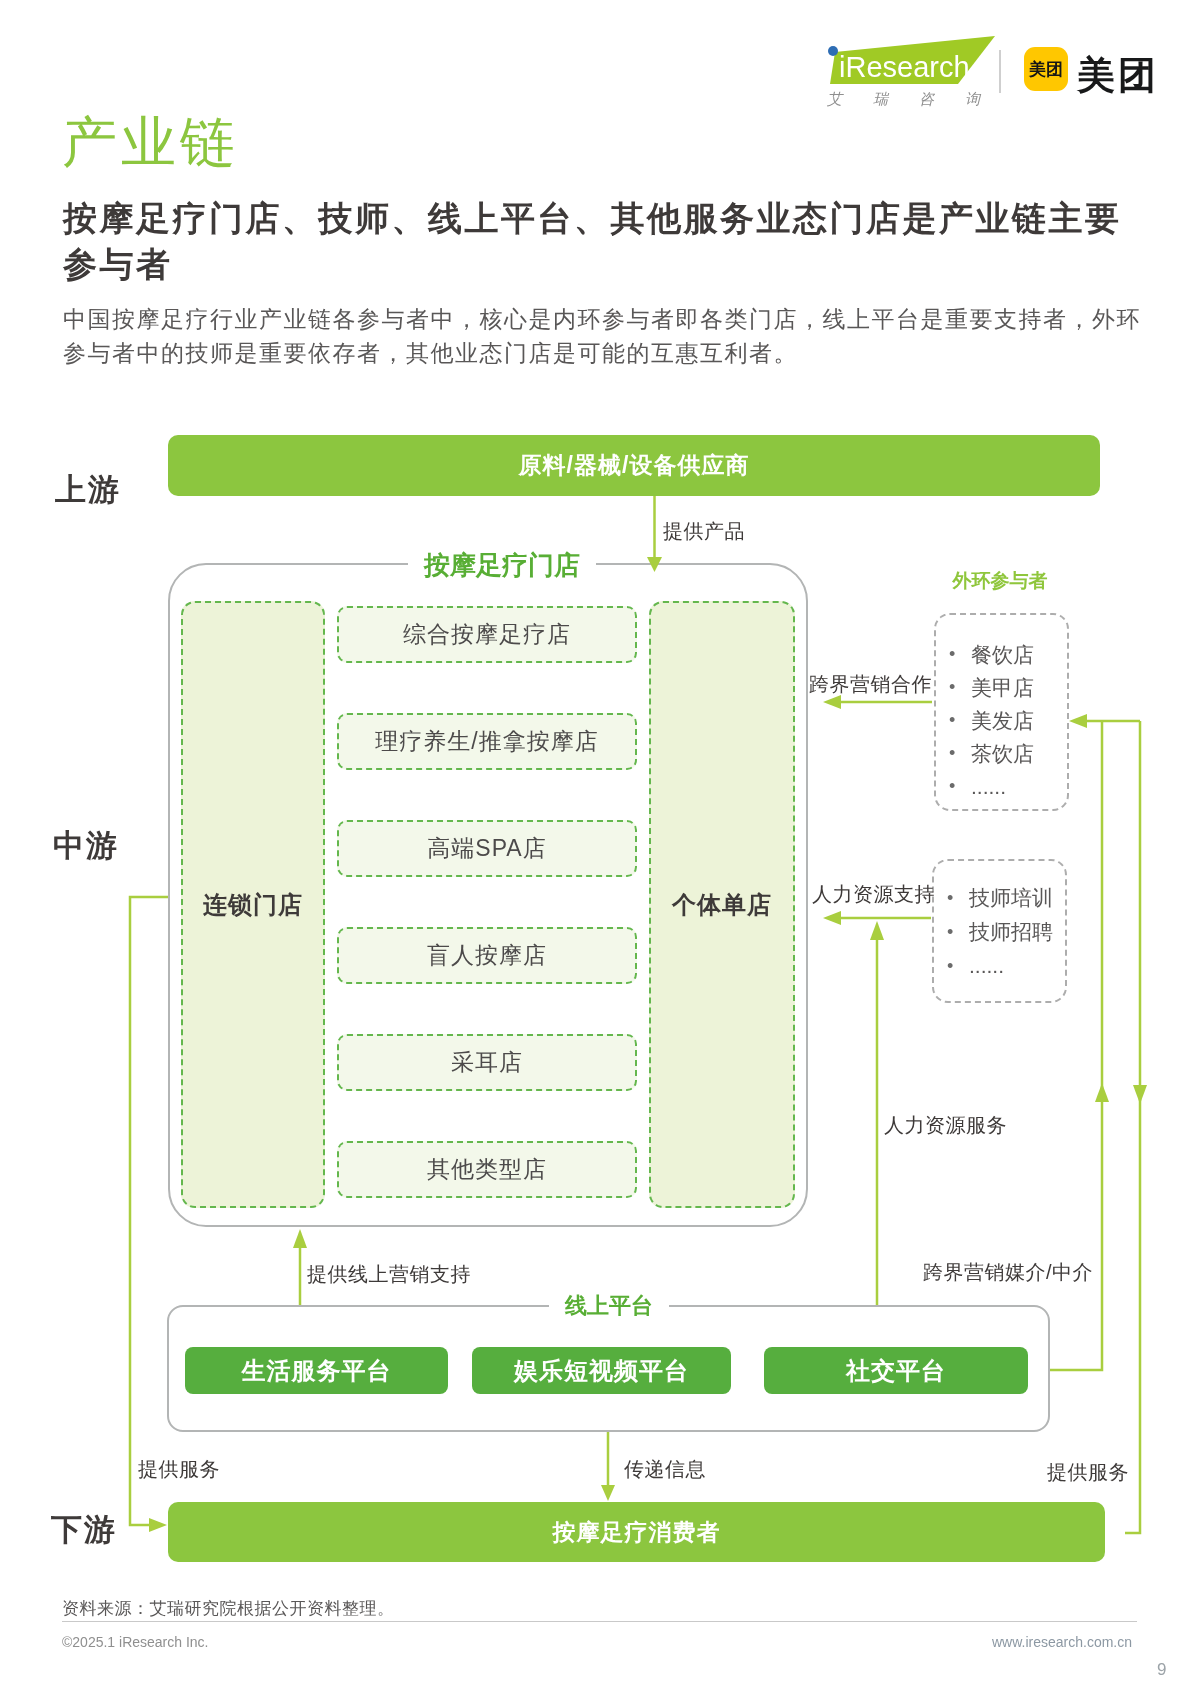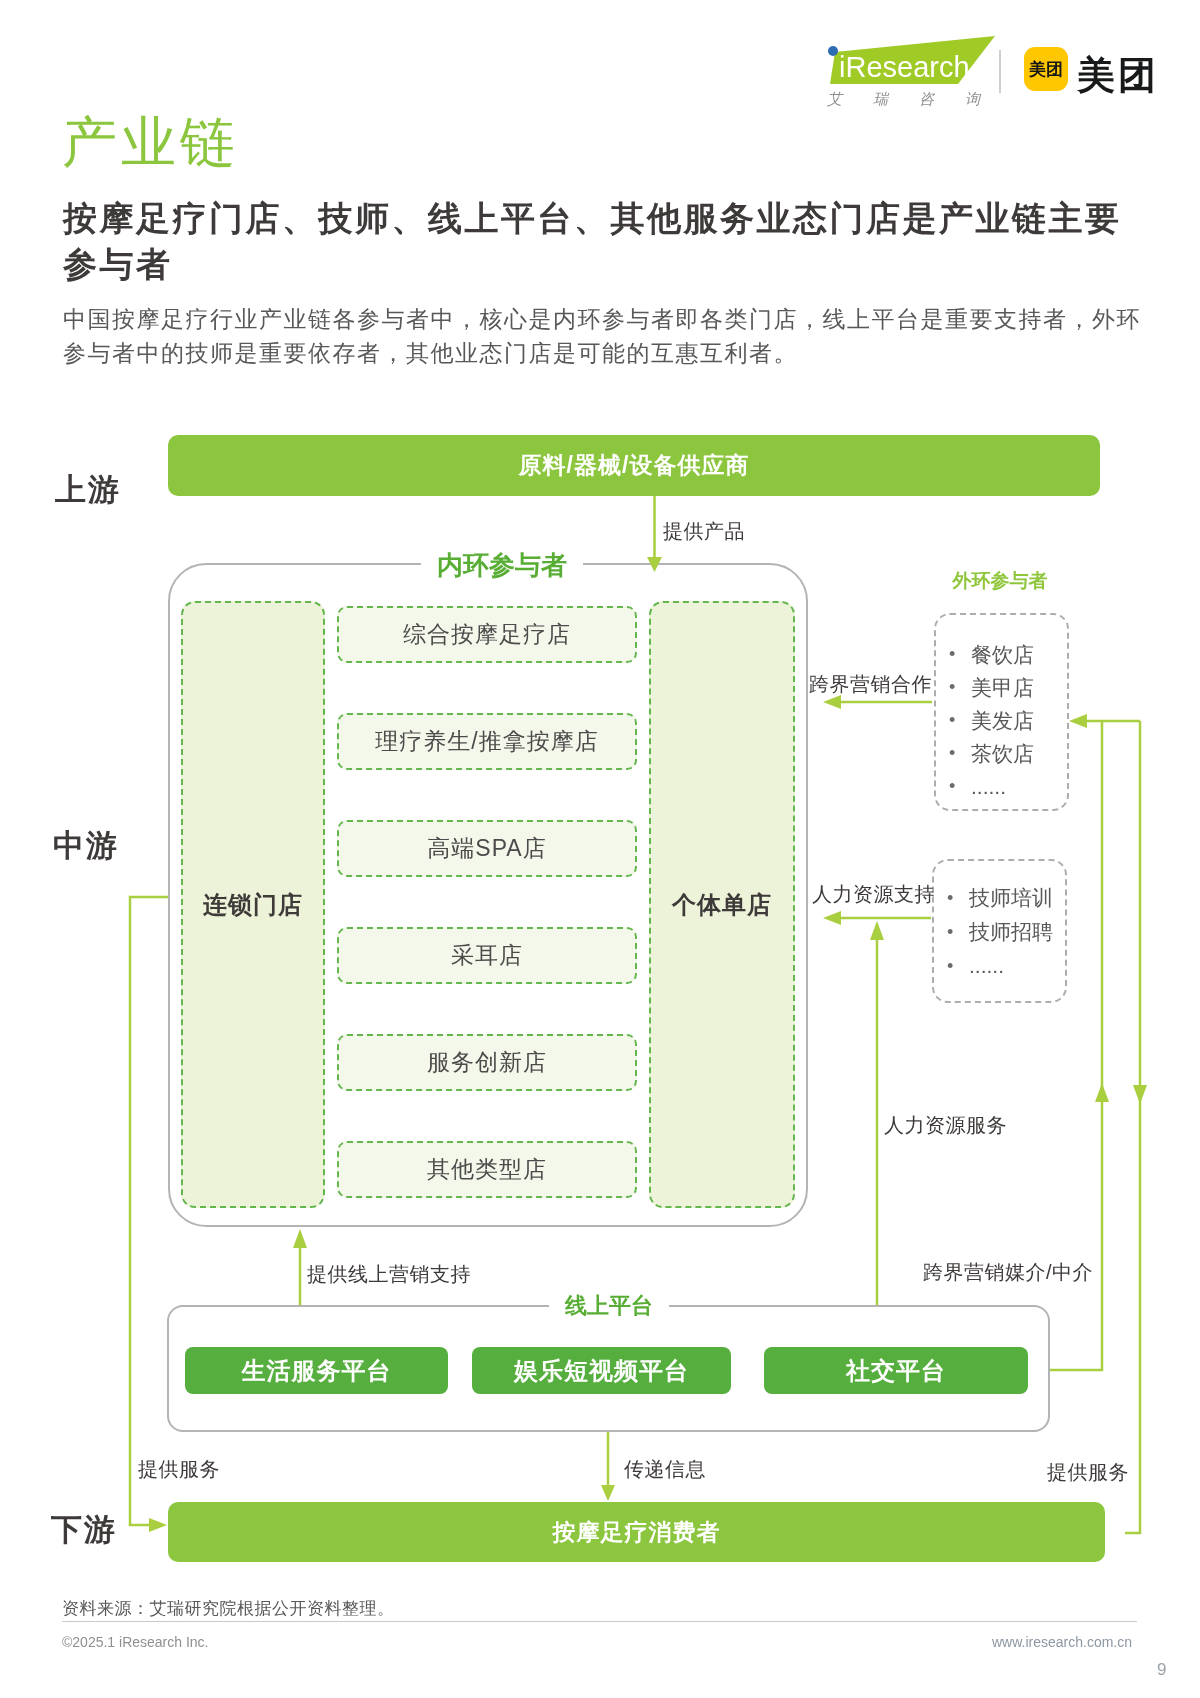--- a/index.html
+++ b/index.html
@@ -124,30 +124,30 @@
     <div>参与者中的技师是重要依存者，其他业态门店是可能的互惠互利者。</div>
   </div>
 
   <div class="abs stage up">上游</div>
   <div class="abs stage mid">中游</div>
   <div class="abs stage down">下游</div>
 
   <div class="abs gbar supplier-bar">原料/器械/设备供应商</div>
 
   <div class="abs big-rect"></div>
-  <div class="abs float-title inner-title">内环参与者</div>
+  <div class="abs float-title inner-title">按摩足疗门店</div>
   <div class="abs side-col col-left">连锁门店</div>
   <div class="abs side-col col-right">个体单店</div>
   <div class="abs mid-col">
 
   <div class="mid-box">综合按摩足疗店</div>
       <div class="mid-box">理疗养生/推拿按摩店</div>
       <div class="mid-box">高端SPA店</div>
+      <div class="mid-box">盲人按摩店</div>
       <div class="mid-box">采耳店</div>
-      <div class="mid-box">服务创新店</div>
       <div class="mid-box">其他类型店</div>
     </div>
 
   <div class="abs float-title outer-title">外环参与者</div>
   <div class="abs dash-box stores-box">
 
   <div class="bullet-row">
         <span class="dot"></span>
         <span>餐饮店</span>
       </div>

